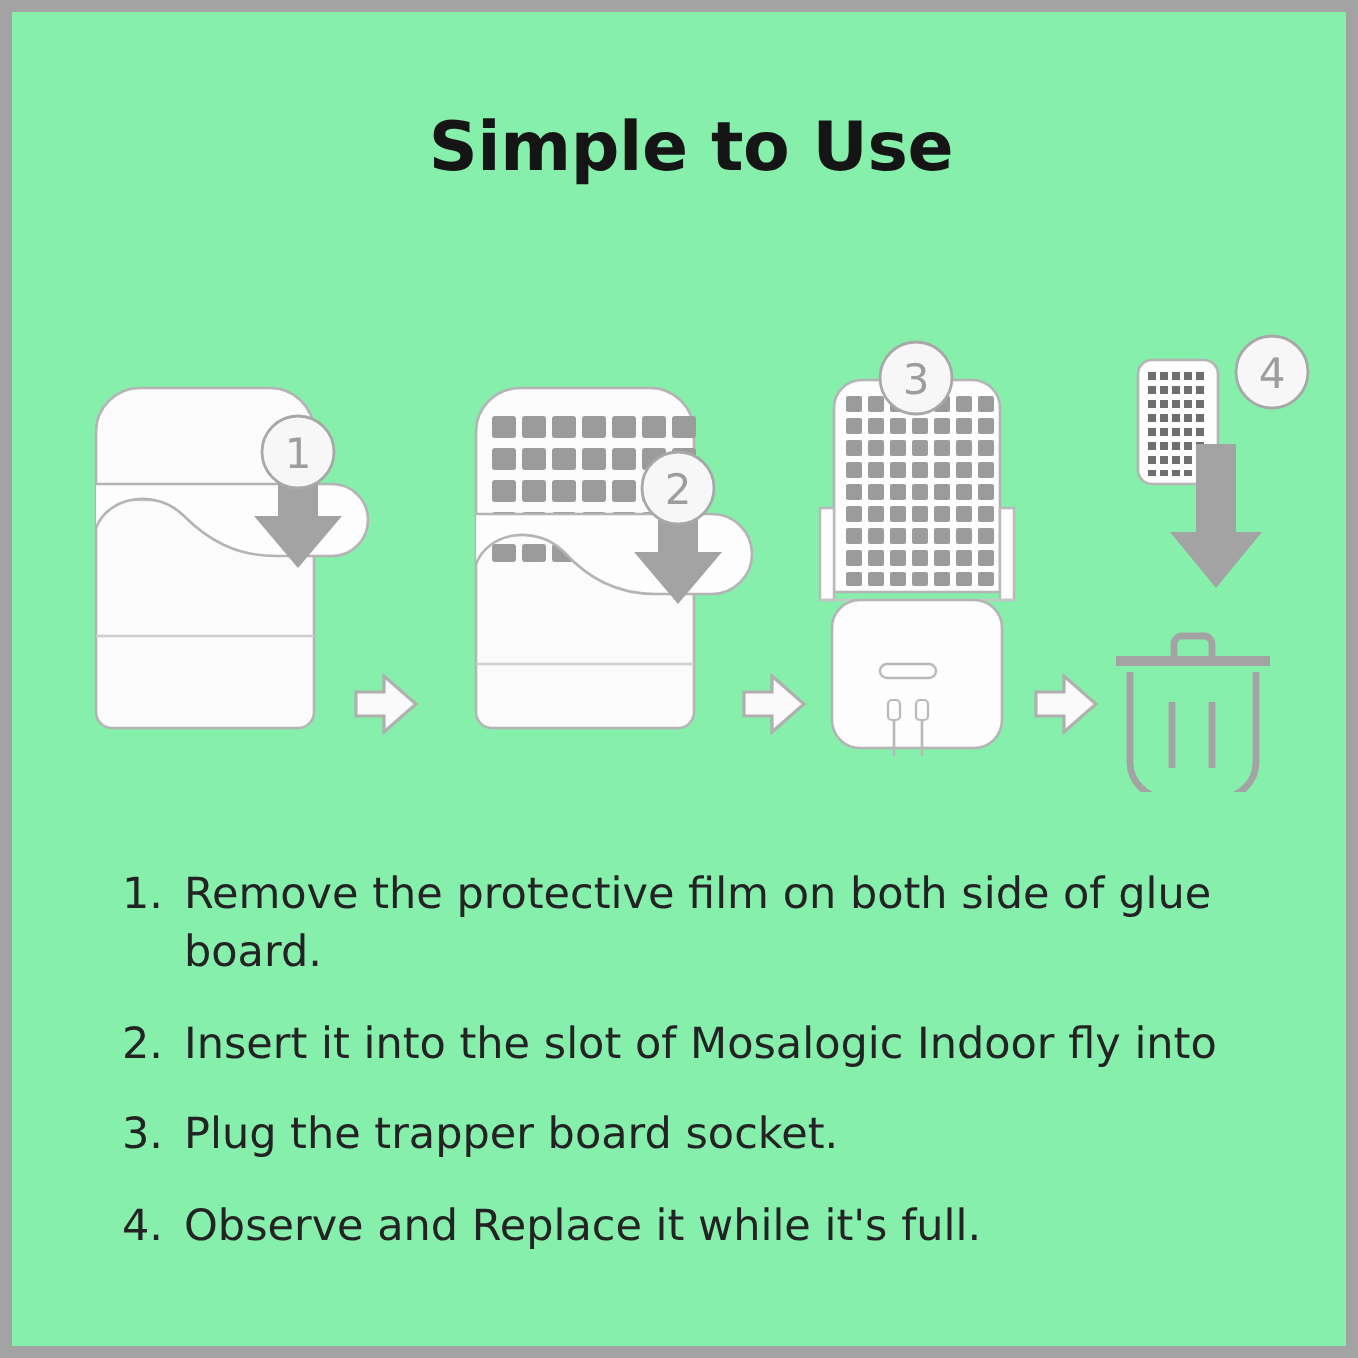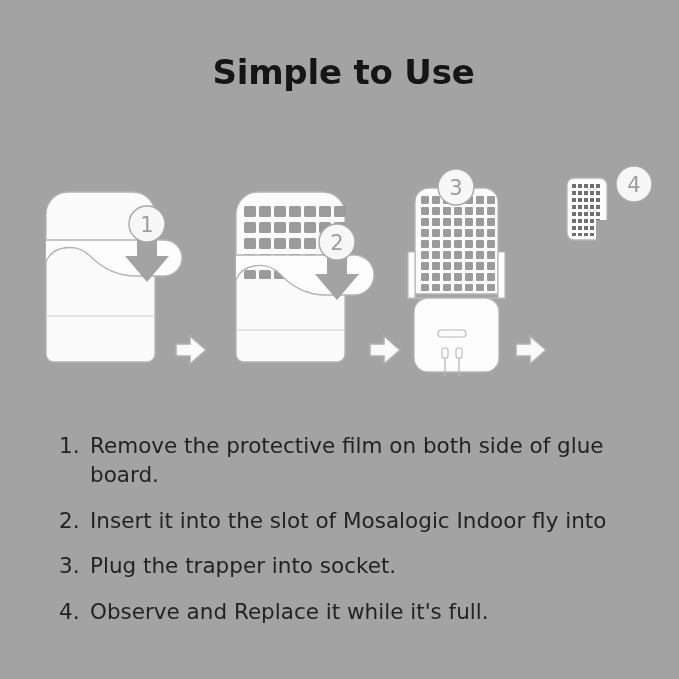--- a/index.html
+++ b/index.html
@@ -10,22 +10,22 @@
     width: 679px;
     height: 679px;
     background: #f7f7f7;
     font-family: "DejaVu Sans", "Liberation Sans", sans-serif;
     overflow: hidden;
     position: relative;
   }
   #page {
     position: absolute;
     inset: 0;
-    background: #a3a3a3;
-    border: 4px solid #a3a3a3;
+    background: #86efac;
+    border: 6px solid #a3a3a3;
     box-sizing: border-box;
   }
   #page-title {
     position: absolute;
     top: 48px;
     left: 0;
     width: 679px;
     text-align: center;
     font-size: 34px;
     font-weight: bold;
@@ -319,21 +319,21 @@
     <div class="instruction-item">
       <span class="instruction-num">1.</span>
       <span class="instruction-text">Remove the protective film on both side of glue board.</span>
     </div>
     <div class="instruction-item">
       <span class="instruction-num">2.</span>
       <span class="instruction-text">Insert it into the slot of Mosalogic Indoor fly into</span>
     </div>
     <div class="instruction-item">
       <span class="instruction-num">3.</span>
-      <span class="instruction-text">Plug the trapper into socket.</span>
+      <span class="instruction-text">Plug the trapper board socket.</span>
     </div>
     <div class="instruction-item">
       <span class="instruction-num">4.</span>
       <span class="instruction-text">Observe and Replace it while it's full.</span>
     </div>
   </div>
 
 </div>
 
 </body></html>

